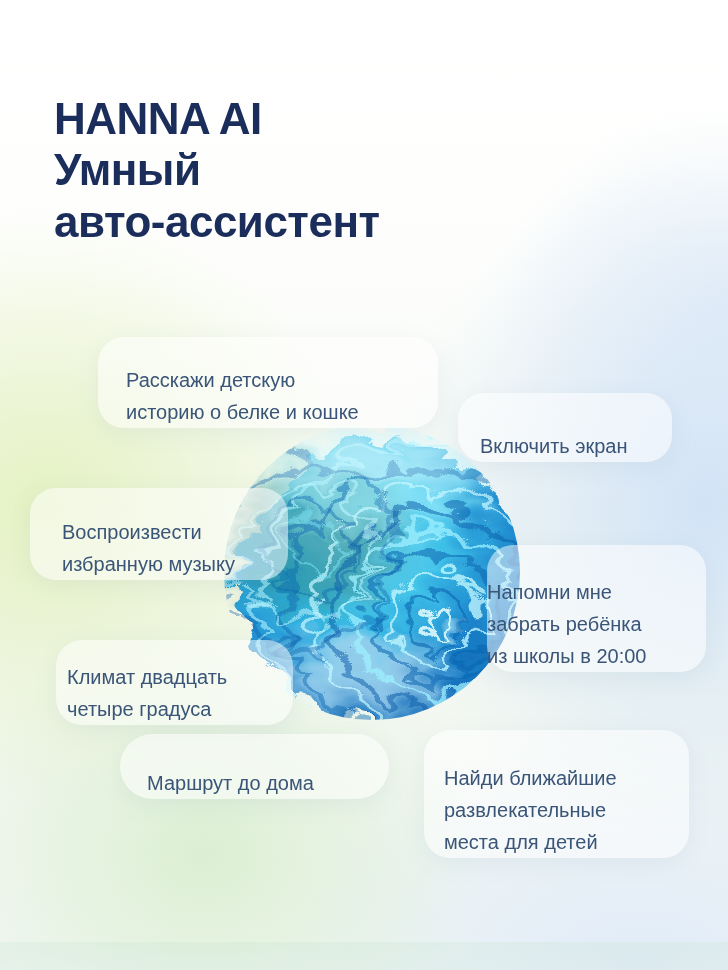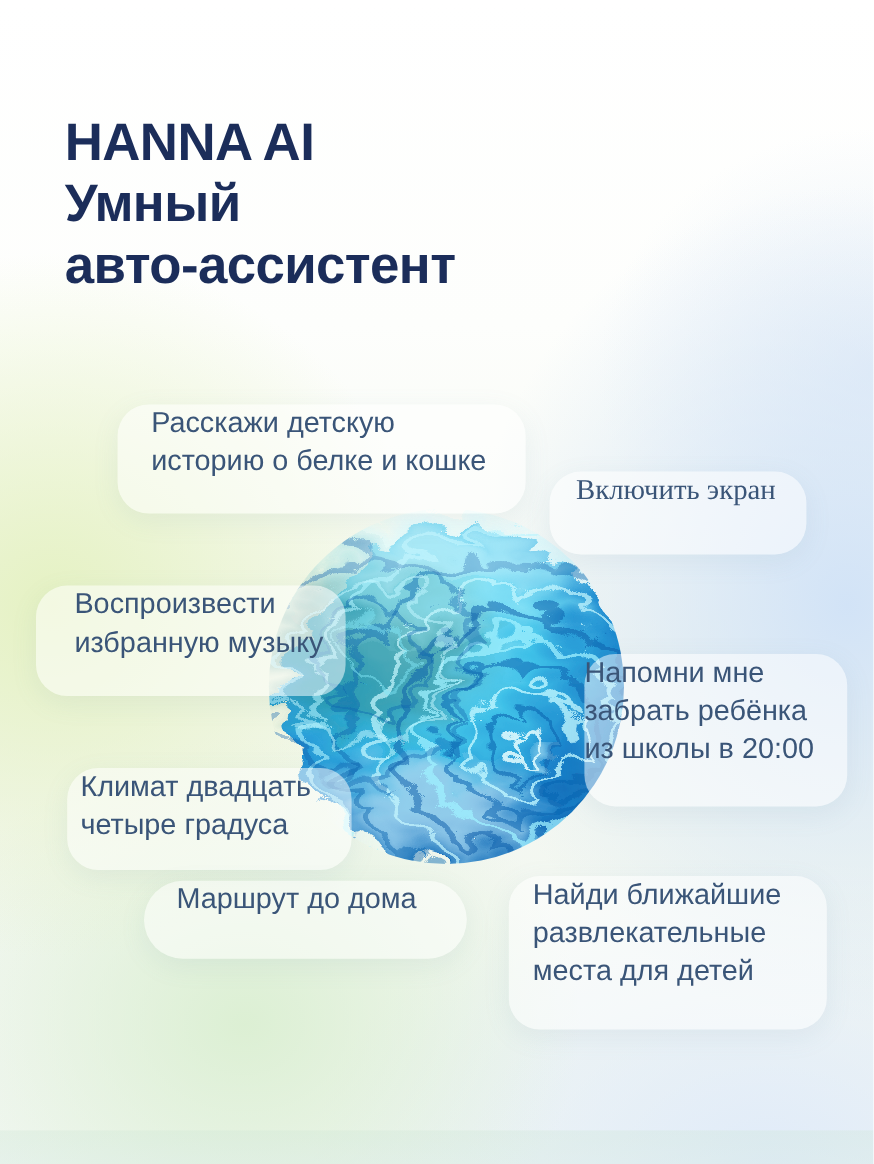--- a/index.html
+++ b/index.html
@@ -28,28 +28,28 @@
     font-size:44px;font-weight:600;letter-spacing:-0.5px;line-height:50px;margin-top:18px;
   }
   .title .t2{
     font-size:44px;font-weight:700;letter-spacing:-0.5px;line-height:52px;
   }
   .bubble{
     position:absolute;
     background:rgba(255,255,255,0.52);
     border-radius:26px;
     box-shadow:0 6px 22px rgba(110,145,165,0.10);
-    display:flex;flex-direction:column;justify-content:flex-start;
+    display:flex;flex-direction:column;justify-content:flex-end;
     color:#3a5578;
-    font-size:24px;line-height:32px;font-weight:400;
+    font-size:20px;line-height:32px;font-weight:400;
     white-space:nowrap;
   }
   .bubble div{white-space:nowrap;}
   .b1{left:98px;top:337px;width:312px;height:91px;padding-left:28px;}
-  .b2{left:458px;top:393px;width:192px;height:69px;padding-left:22px;font-family:Liberation Serif, serif;}
+  .b2{left:458px;top:393px;width:192px;height:69px;padding-left:22px;}
   .b3{left:30px;top:488px;width:226px;height:92px;padding-left:32px;}
   .b4{left:487px;top:545px;width:219px;height:127px;}
   .b5{left:56px;top:640px;width:226px;height:85px;padding-left:11px;}
   .b6{left:120px;top:734px;width:242px;height:65px;padding-left:27px;border-radius:33px;}
   .b7{left:424px;top:730px;width:245px;height:128px;padding-left:20px;}
   .orb{
     position:absolute;left:213px;top:413px;width:318px;height:318px;
   }
 </style>
 </head>

